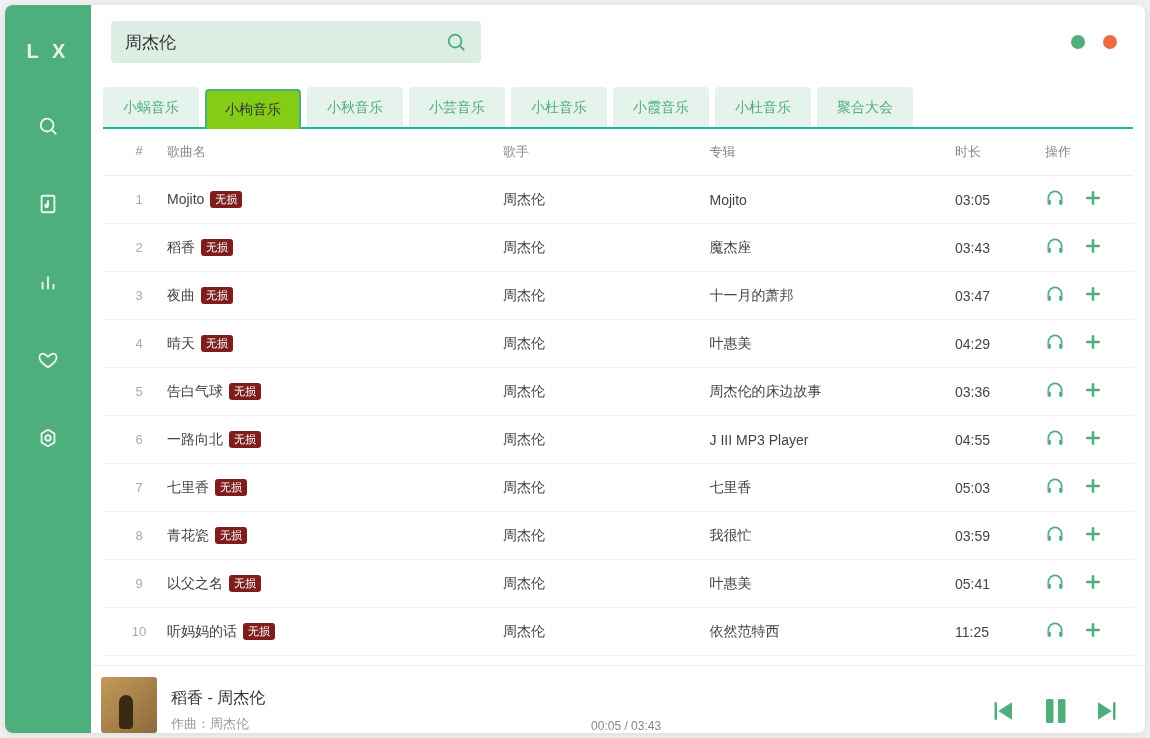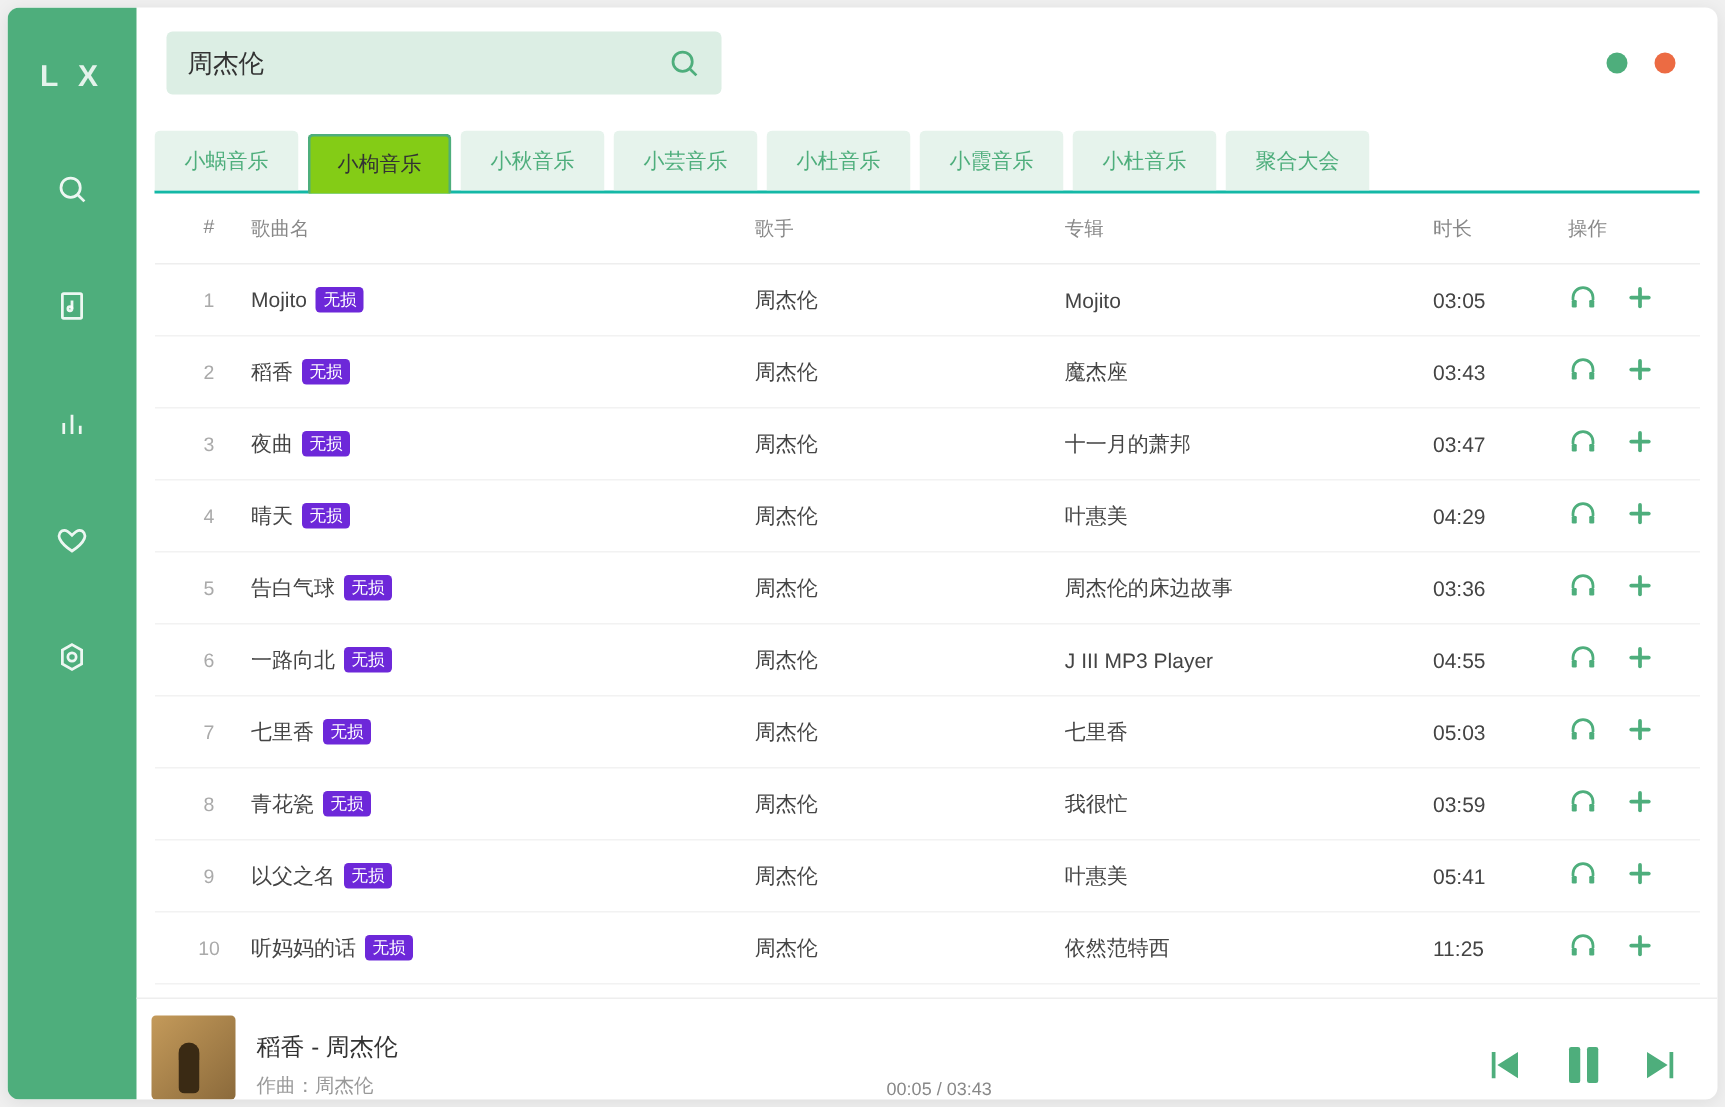--- a/index.html
+++ b/index.html
@@ -130,21 +130,21 @@
       display: flex;
       padding: 12px 8px;
       font-size: 14px;
       color: #444;
       border-bottom: 1px solid #f2f2f2;
       align-items: center;
     }
     .tr .col-idx { color: #aaa; font-size: 13px; }
     .badge {
       display: inline-block;
-      background: #6d28d9;
+      background: #7f1d1d;
       color: #fff;
       font-size: 11px;
       padding: 1px 5px;
       border-radius: 3px;
       margin-left: 6px;
       vertical-align: 1px;
     }
     .ops { display: flex; gap: 18px; align-items: center; }
     .ops svg { width: 20px; height: 20px; cursor: pointer; }
     .player {

